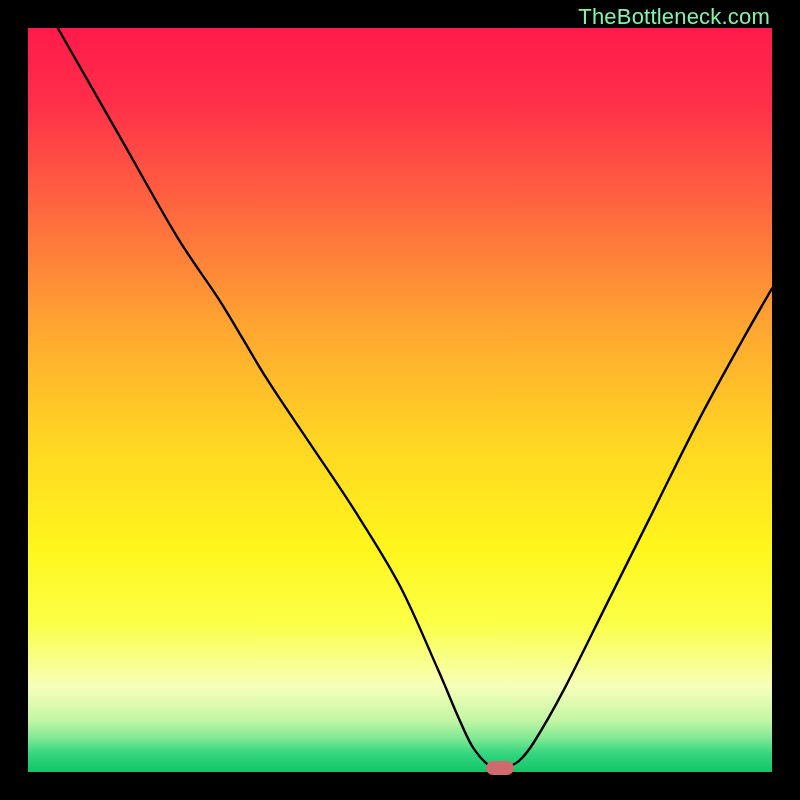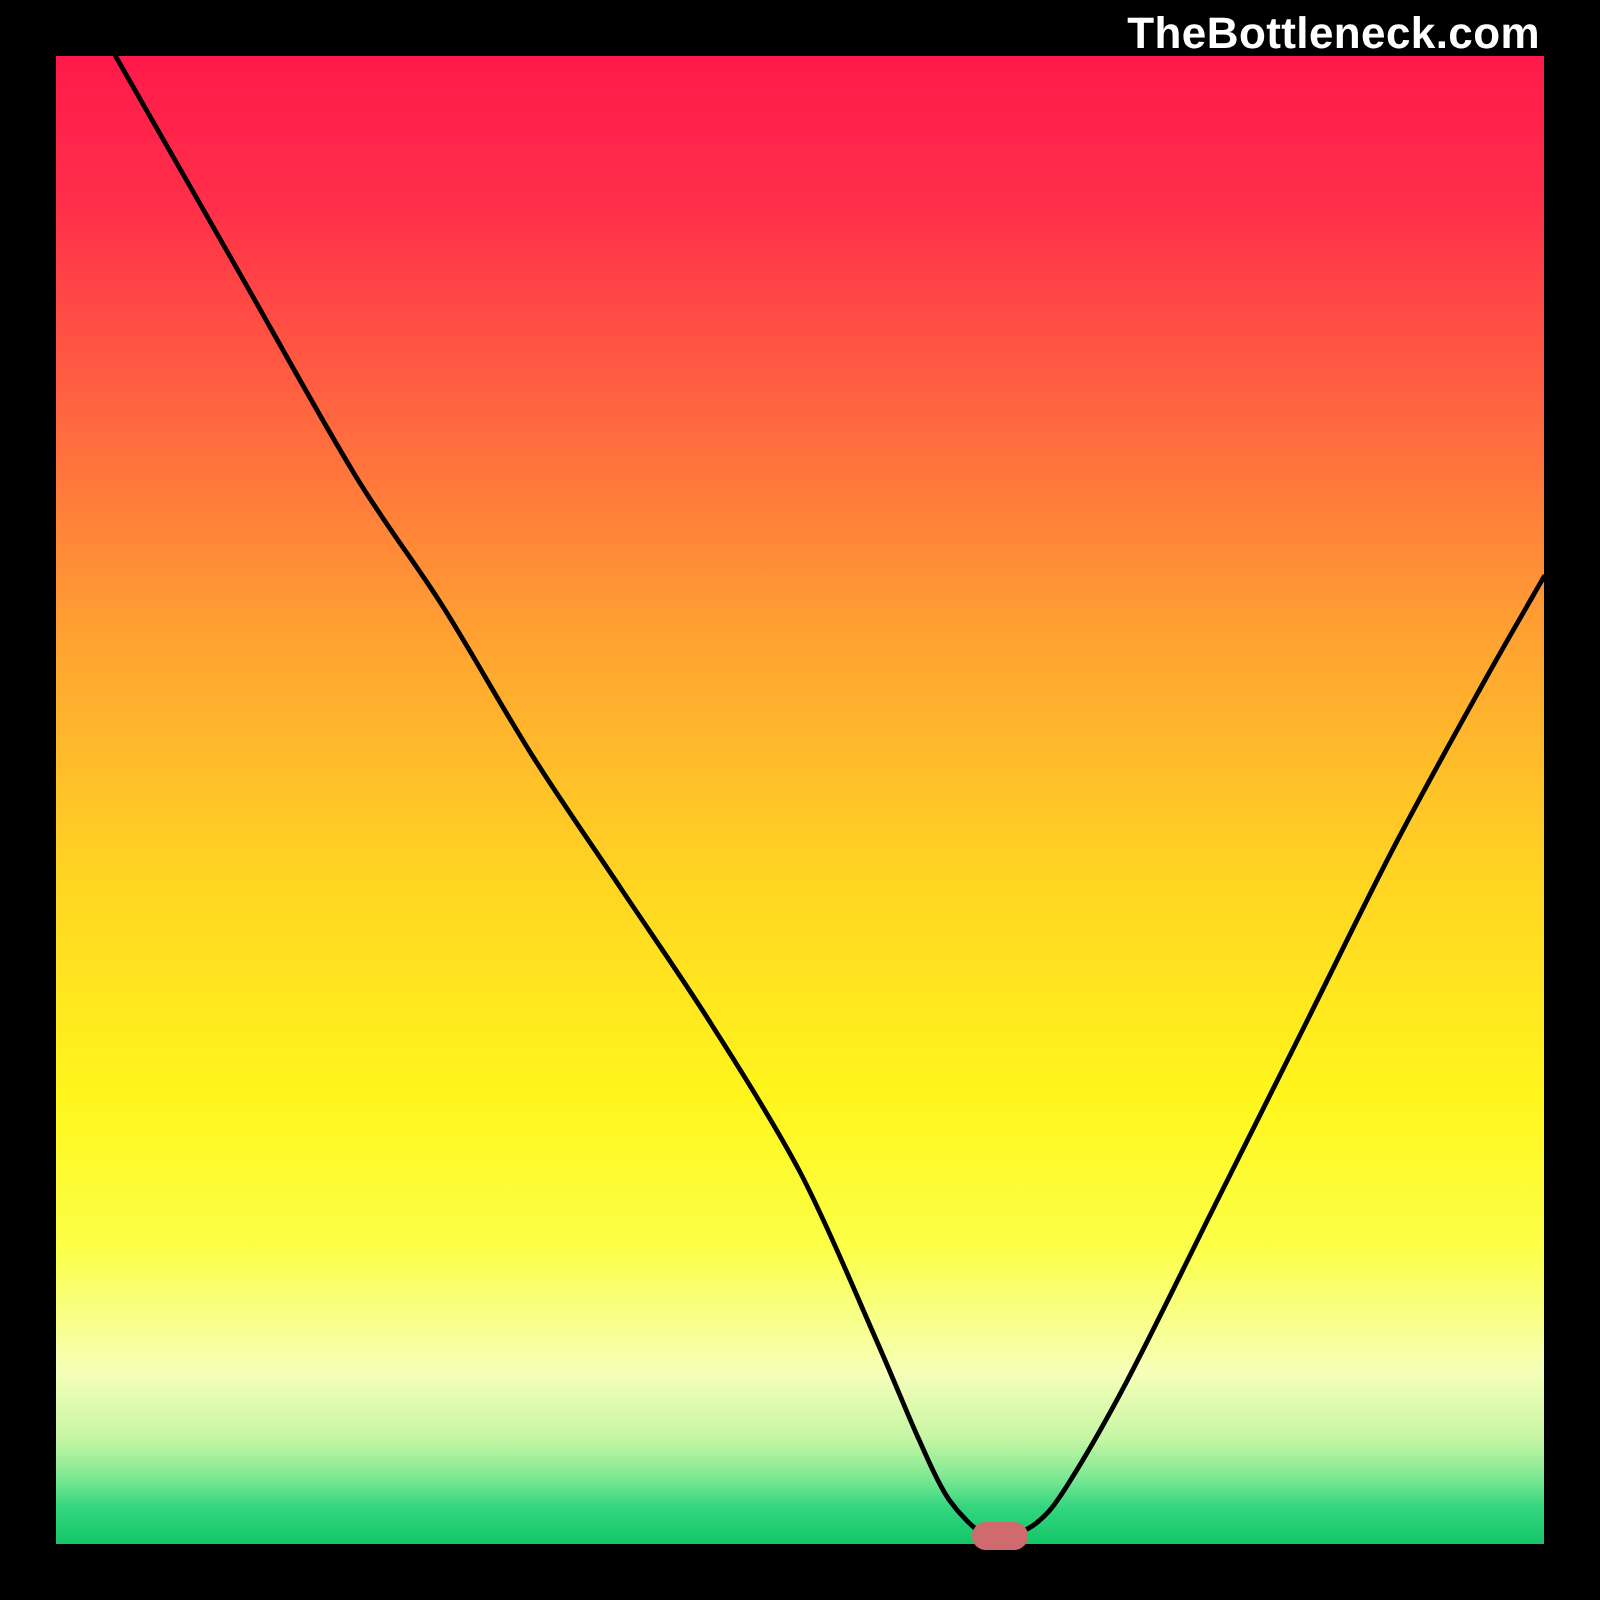--- a/index.html
+++ b/index.html
@@ -24,22 +24,22 @@
     top: 0;
     width: 744px;
     height: 744px;
   }
   .watermark {
     position: absolute;
     top: 4px;
     right: 30px;
     font-family: Arial, Helvetica, sans-serif;
     font-size: 22px;
-    font-weight: 700;
-    color: #ffffff;
+    font-weight: 400;
+    color: #86efac;
     letter-spacing: 0.2px;
   }
   .marker {
     position: absolute;
     width: 28px;
     height: 14px;
     border-radius: 7px;
     background: #cf6a6f;
     transform: translate(-50%, -50%);
   }

